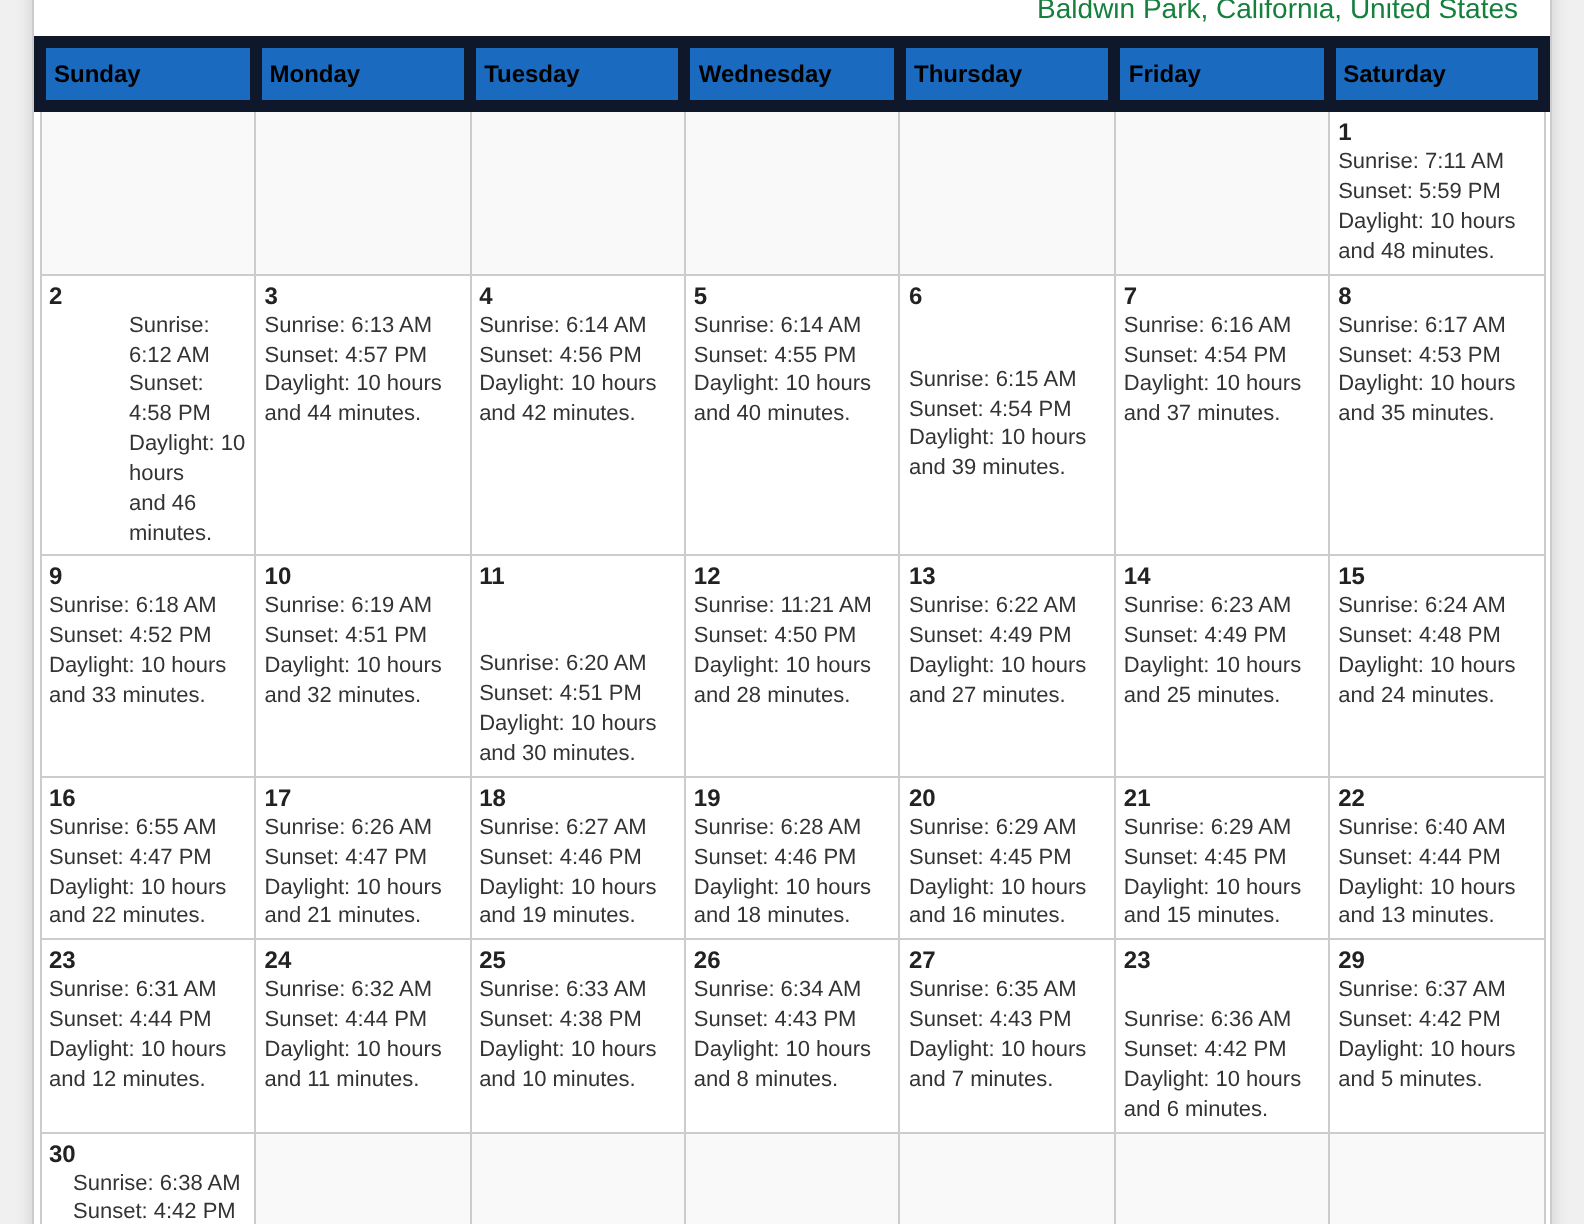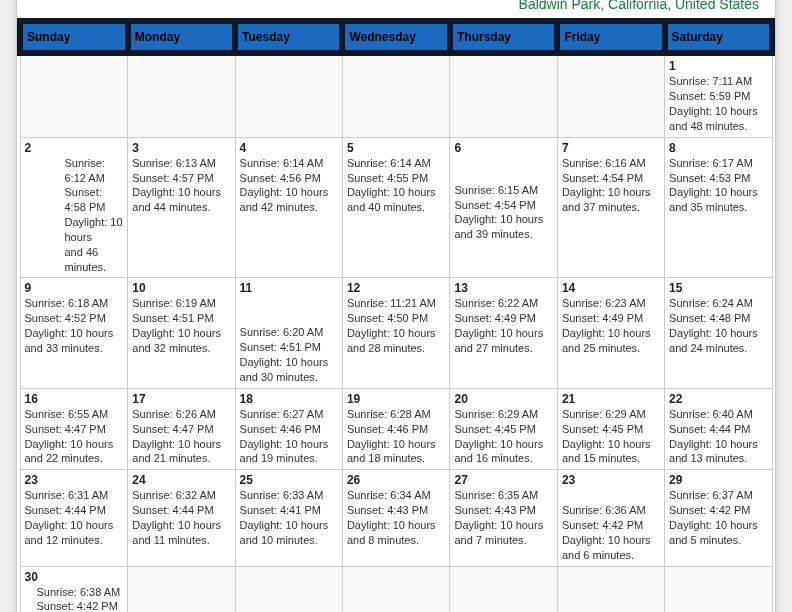--- a/index.html
+++ b/index.html
@@ -309,21 +309,21 @@
           <td>
             <span class="day-number">24</span>
             <div class="day-info" style="white-space: pre-line;">Sunrise: 6:32 AM
 Sunset: 4:44 PM
 Daylight: 10 hours
 and 11 minutes.</div>
           </td>
           <td>
             <span class="day-number">25</span>
             <div class="day-info" style="white-space: pre-line;">Sunrise: 6:33 AM
-Sunset: 4:41 PM
+Sunset: 4:38 PM
 Daylight: 10 hours
 and 10 minutes.</div>
           </td>
           <td>
             <span class="day-number">26</span>
             <div class="day-info" style="white-space: pre-line;">Sunrise: 6:34 AM
 Sunset: 4:43 PM
 Daylight: 10 hours
 and 8 minutes.</div>
           </td>

